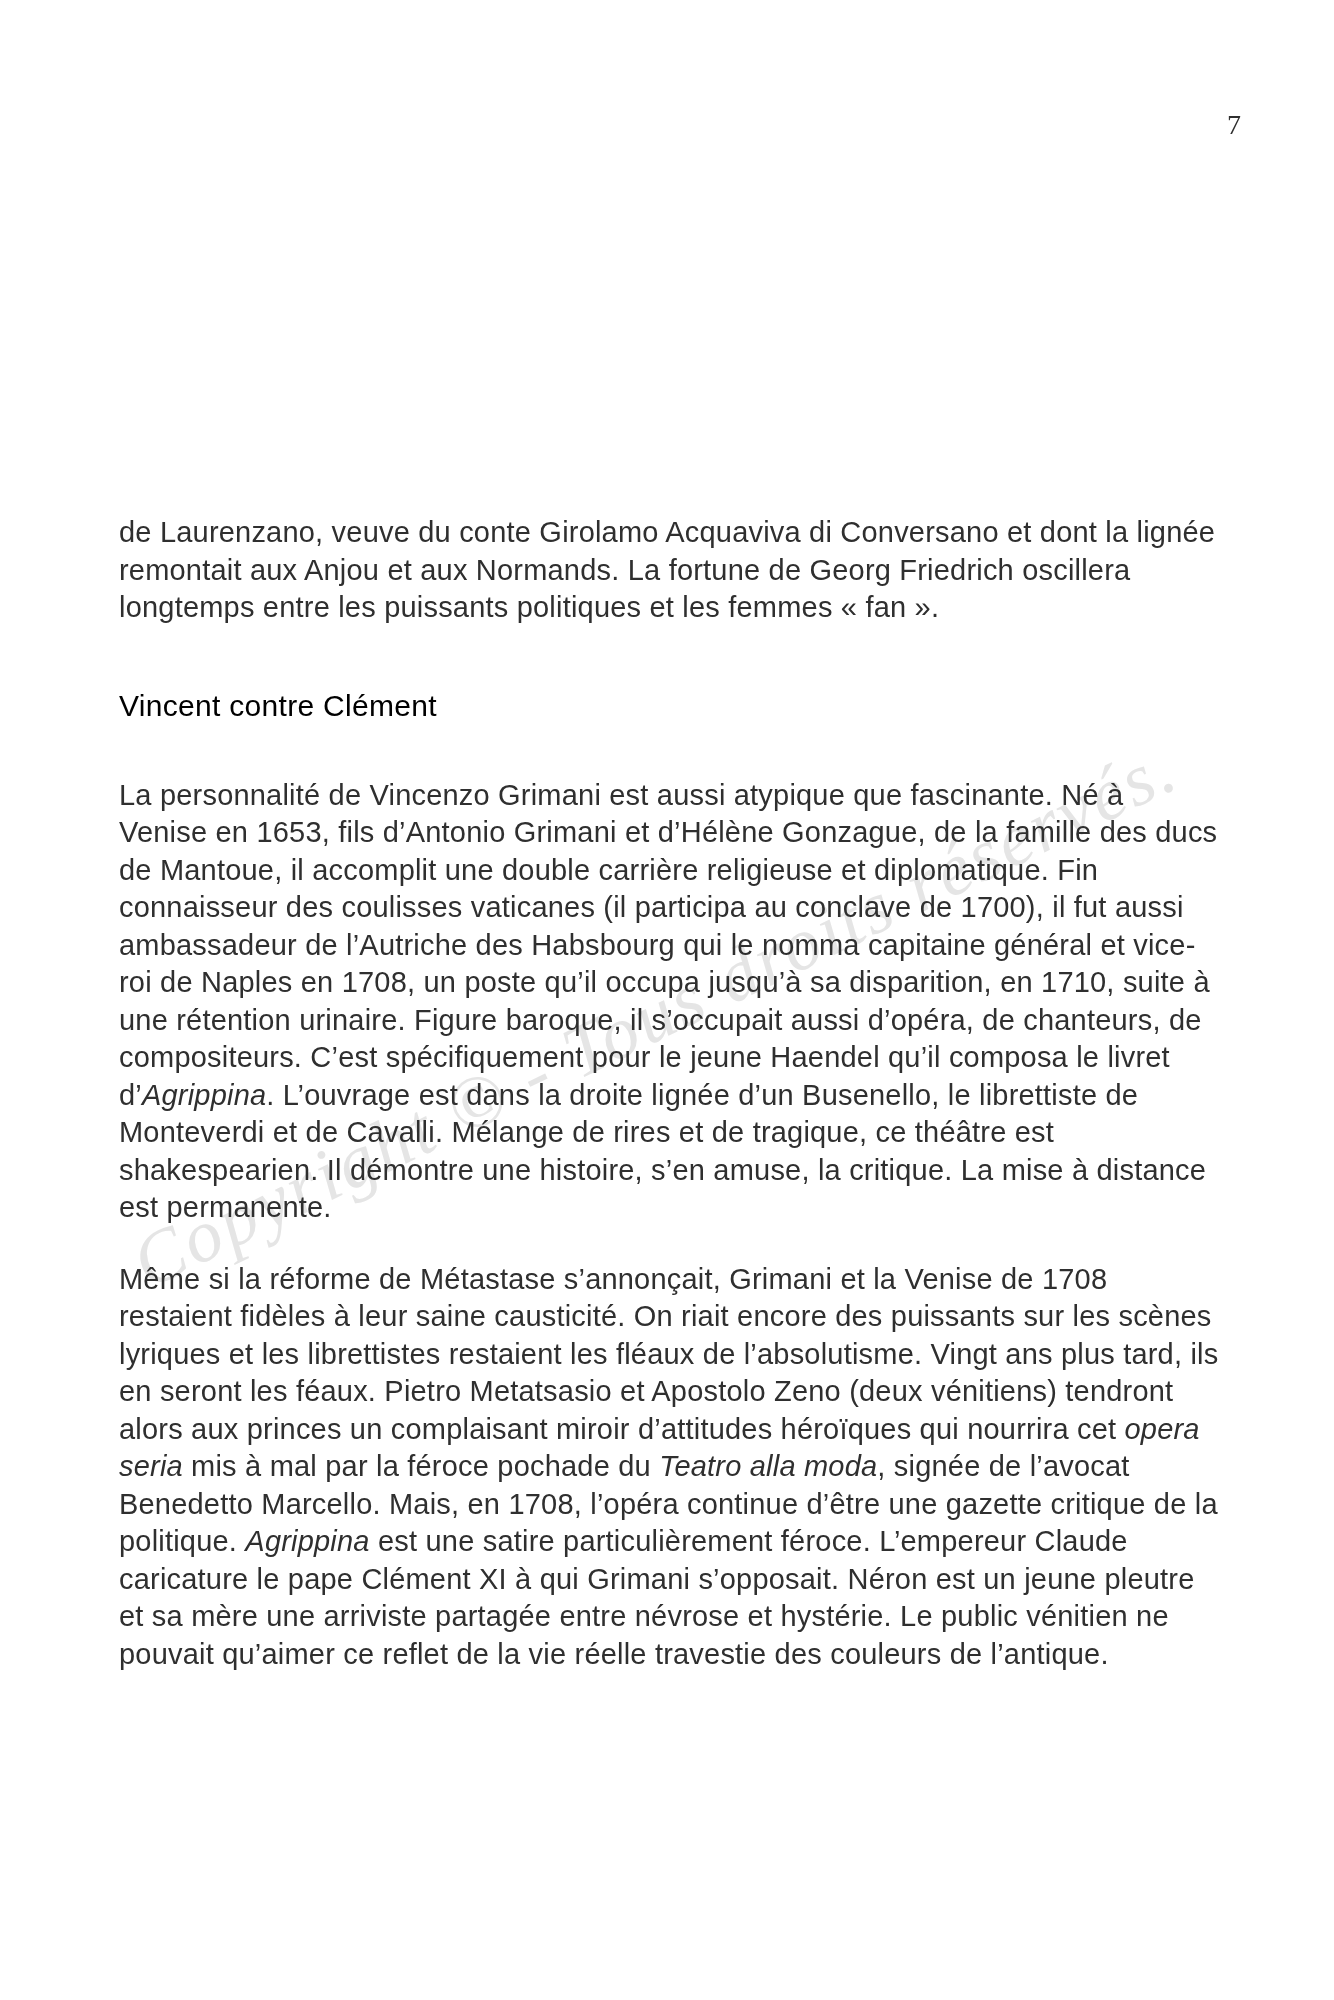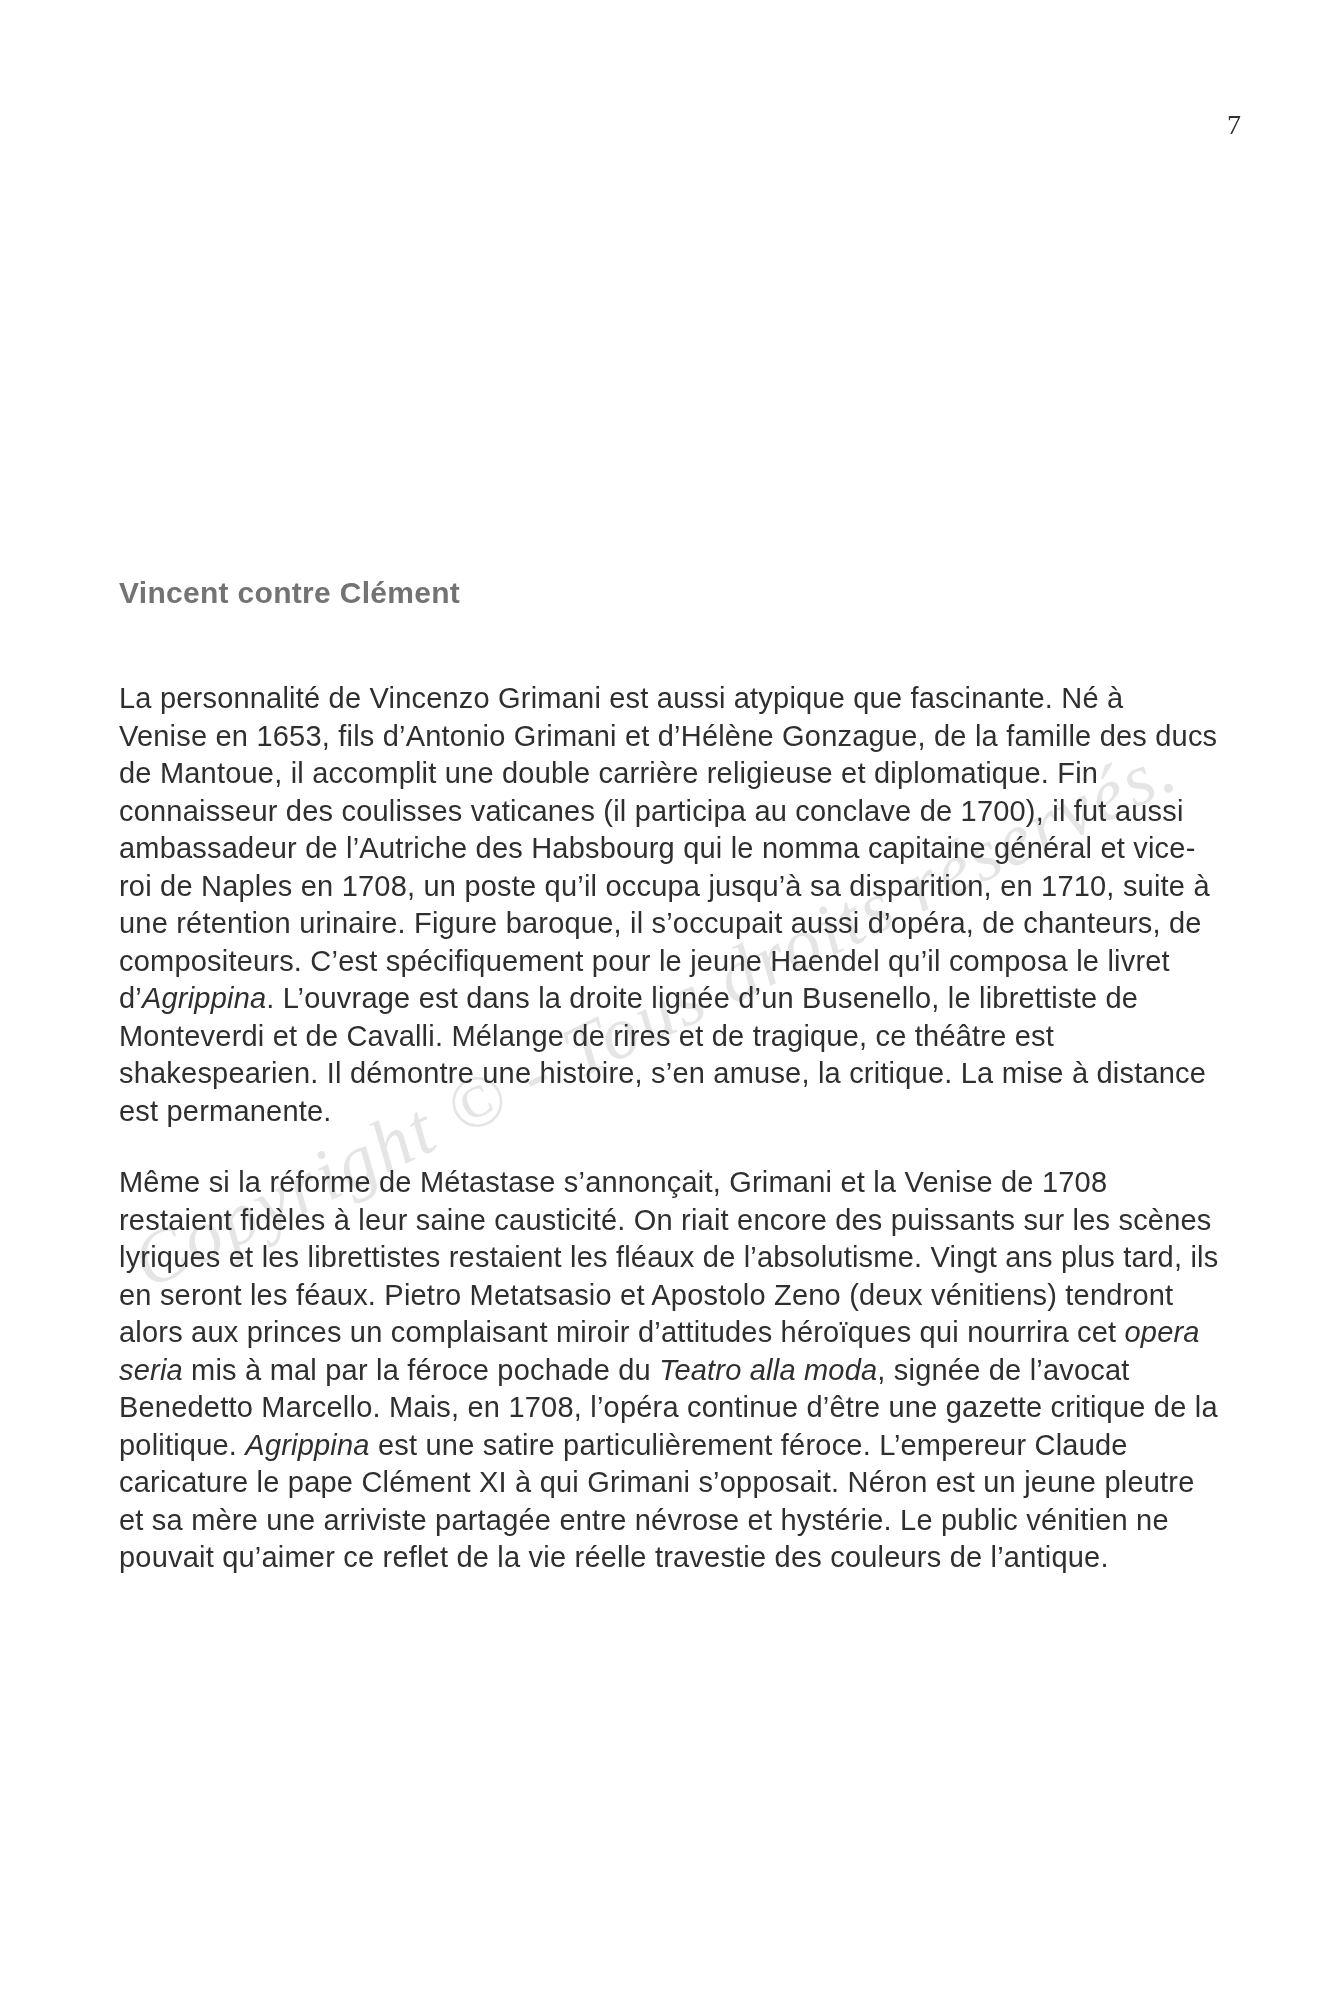--- a/index.html
+++ b/index.html
@@ -51,43 +51,44 @@
     z-index: 1;
     font-size: 29px;
     line-height: 37.5px;
     letter-spacing: 0.2px;
     color: #2f2f2f;
   }
 
   .content p { margin: 0; }
 
   .section-heading {
-    margin: 60px 0 68px 0;
+    margin: 60px 0 52px 0;
     font-size: 30px;
     line-height: 38px;
-    font-weight: bold;
+    font-weight: normal;
     letter-spacing: 0.3px;
-    color: #737373;
+    color: #000000;
   }
 
   .para-grimani { margin-bottom: 34px !important; }
 
   em { }
 </style>
 </head>
 <body>
 
 <div class="page">
 
   <div class="page-number">7</div>
 
   <div class="watermark">Copyright © - Tous droits réservés.</div>
 
   <div class="content">
 
+    <p class="para-intro">de Laurenzano, veuve du conte Girolamo Acquaviva di Conversano et dont la lignée remontait aux Anjou et aux Normands. La fortune de Georg Friedrich oscillera longtemps entre les puissants politiques et les femmes «&nbsp;fan&nbsp;».</p>
 
     <h2 class="section-heading">Vincent contre Clément</h2>
 
     <p class="para-grimani"><span>La personnalité de Vincenzo Grimani est aussi atypique que fascinante. Né à Venise en 1653, fils d’Antonio Grimani et d’Hélène Gonzague, de la famille des ducs de Mantoue, il accomplit une double carrière religieuse et diplomatique. Fin connaisseur des coulisses vaticanes (il participa au conclave de 1700), il fut aussi ambassadeur de l’Autriche des Habsbourg qui le nomma capitaine général et vice-roi de Naples en 1708, un poste qu’il occupa jusqu’à sa disparition, en 1710, suite à une rétention urinaire. Figure baroque, il s’occupait aussi d’opéra, de chanteurs, de compositeurs. C’est spécifiquement pour le jeune Haendel qu’il composa le livret d’</span><em>Agrippina</em><span>. L’ouvrage est dans la droite lignée d’un Busenello, le librettiste de Monteverdi et de Cavalli. Mélange de rires et de tragique, ce théâtre est shakespearien. Il démontre une histoire, s’en amuse, la critique. La mise à distance est permanente.</span></p>
 
     <p class="para-metastase"><span>Même si la réforme de Métastase s’annonçait, Grimani et la Venise de 1708 restaient fidèles à leur saine causticité. On riait encore des puissants sur les scènes lyriques et les librettistes restaient les fléaux de l’absolutisme. Vingt ans plus tard, ils en seront les féaux. Pietro Metatsasio et Apostolo Zeno (deux vénitiens) tendront alors aux princes un complaisant miroir d’attitudes héroïques qui nourrira cet </span><em>opera seria</em><span> mis à mal par la féroce pochade du </span><em>Teatro alla moda</em><span>, signée de l’avocat Benedetto Marcello. Mais, en 1708, l’opéra continue d’être une gazette critique de la politique. </span><em>Agrippina</em><span> est une satire particulièrement féroce. L’empereur Claude caricature le pape Clément XI à qui Grimani s’opposait. Néron est un jeune pleutre et sa mère une arriviste partagée entre névrose et hystérie. Le public vénitien ne pouvait qu’aimer ce reflet de la vie réelle travestie des couleurs de l’antique.</span></p>
 
   </div>
 </div>
 

